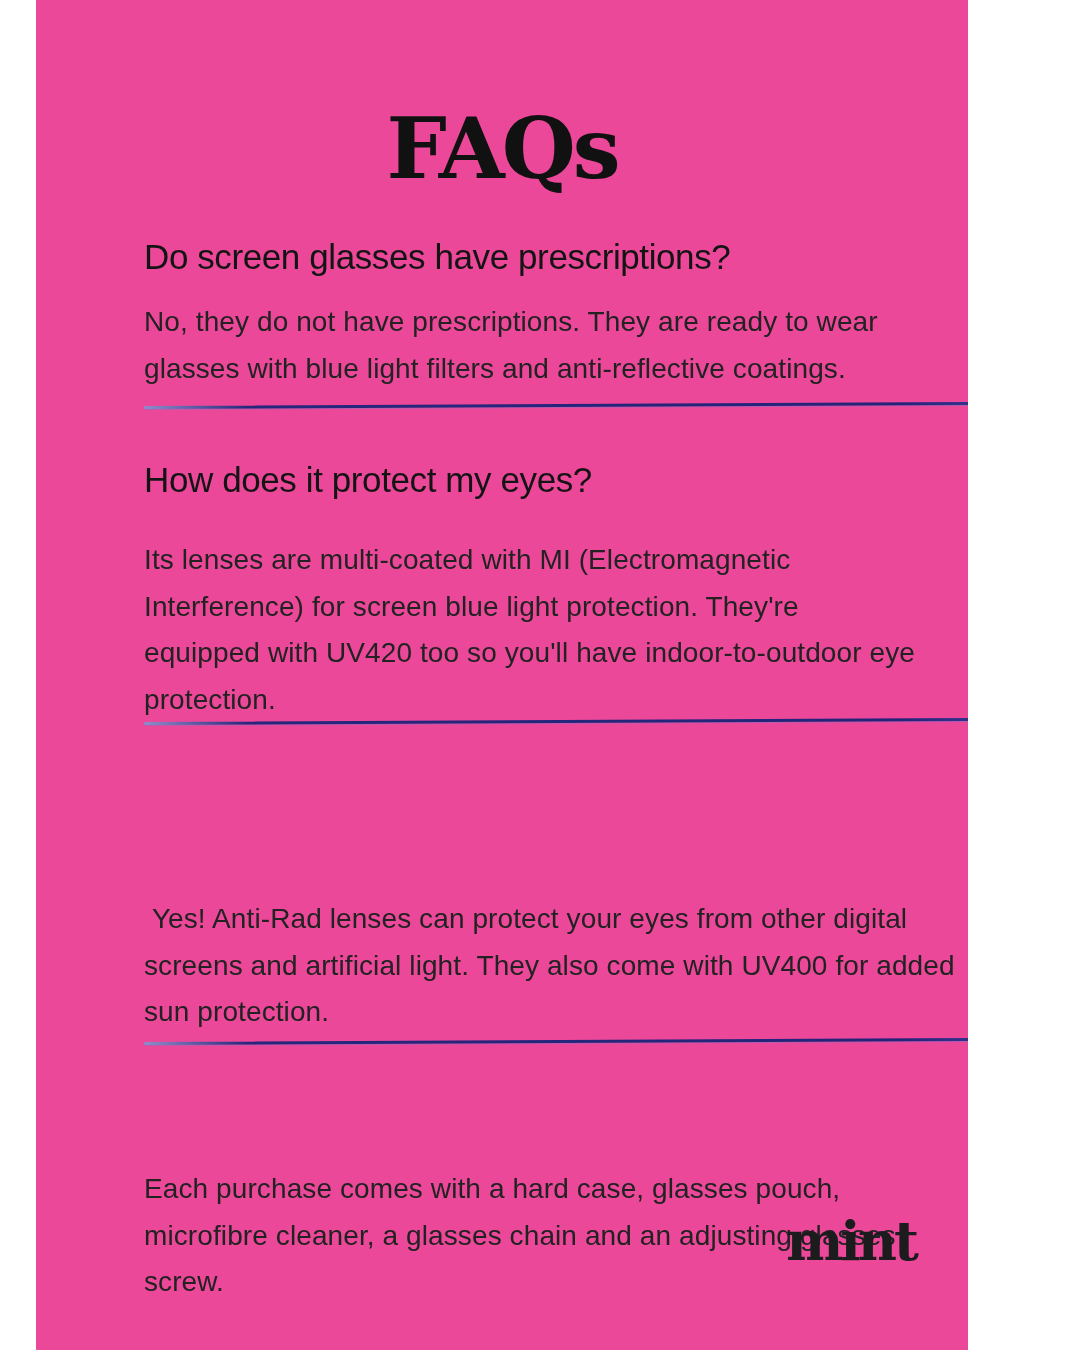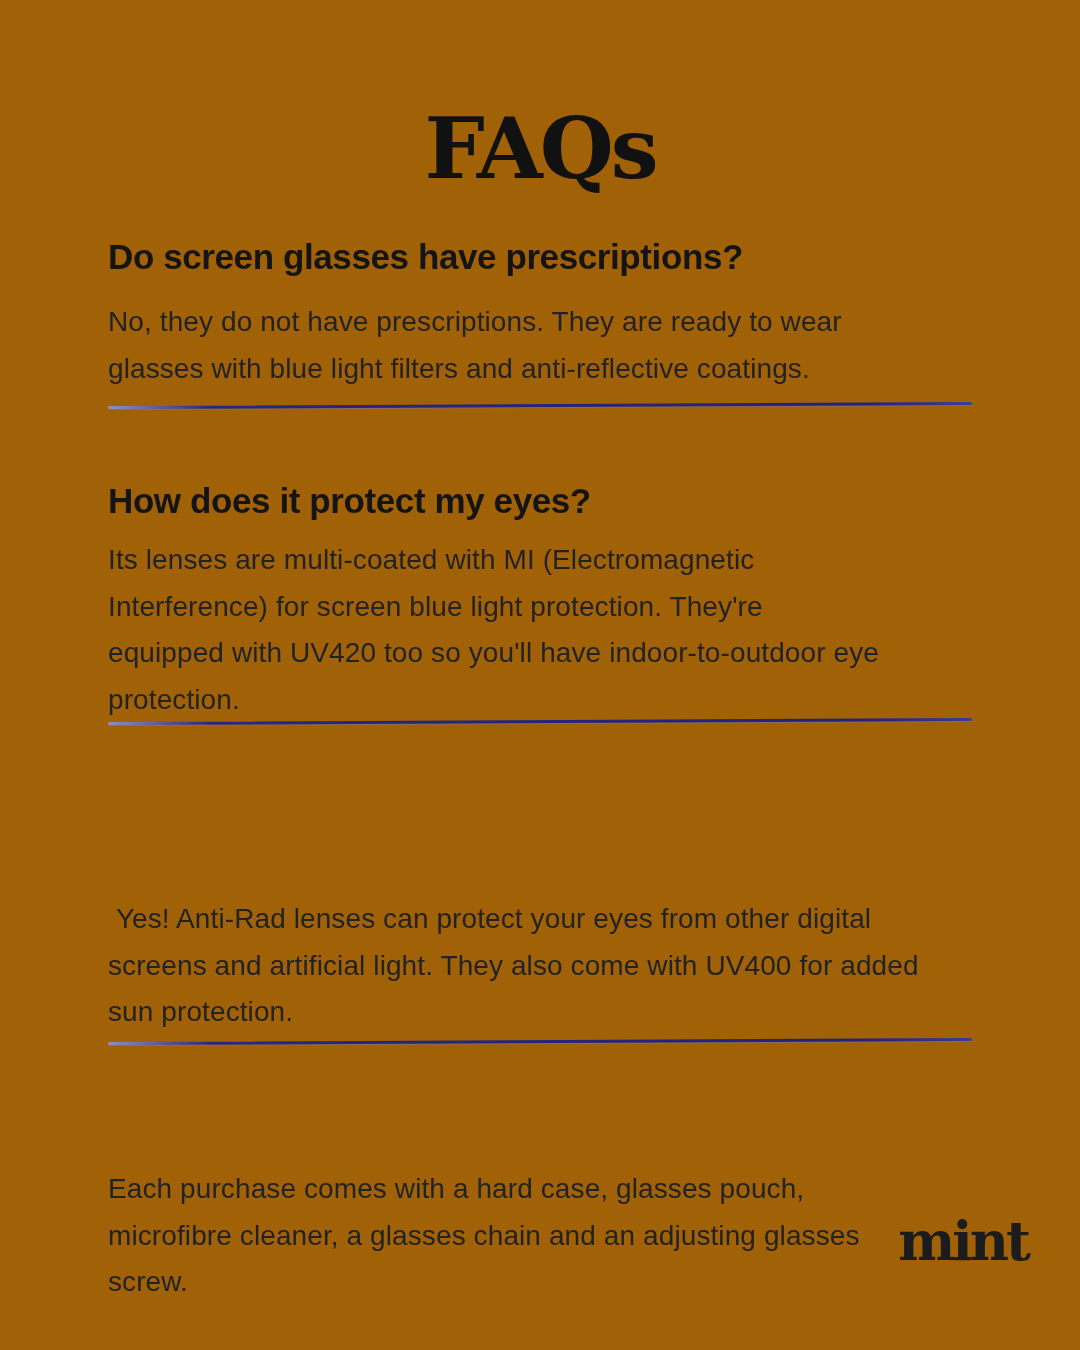--- a/index.html
+++ b/index.html
@@ -2,45 +2,46 @@
 <html><head>
 <meta charset="utf-8">
 <style>
   html, body {
     margin: 0;
     padding: 0;
     background: #ffffff;
   }
   .page {
     position: relative;
-    width: 1080px;
+    width: 932px;
     height: 1350px;
-    background: #a16207;
+    background: #ec4899;
     overflow: hidden;
     font-family: "Liberation Sans", sans-serif;
     color: #1d1d1d;
+    margin-left: 36px;
   }
   .page-title {
     position: absolute;
     top: 38px;
     left: 0;
     right: 0;
     text-align: center;
     font-family: "DejaVu Serif", serif;
     font-weight: 700;
     font-size: 85px;
     line-height: 1.25;
     letter-spacing: -3px;
     color: #111111;
   }
   .question {
     position: absolute;
     left: 108px;
     width: 930px;
-    font-weight: 700;
+    font-weight: 400;
     font-size: 35px;
     line-height: 44px;
     letter-spacing: -0.4px;
     color: #141414;
     white-space: pre-line;
   }
   .answer {
     position: absolute;
     left: 108px;
     width: 950px;
@@ -57,21 +58,21 @@
     width: 864px;
     height: 3px;
     border-radius: 2px;
     transform: rotate(-0.28deg);
     background: linear-gradient(90deg, #8e8ecb 0%, #26267d 12%, #23237a 88%, #3c3c9a 100%);
     box-shadow: 0 1px 0 rgba(120,120,200,0.45);
   }
   #q1 { top: 206px; }
   #a1 { top: 271px; }
   #d1 { top: 404px; }
-  #q2 { top: 450px; }
+  #q2 { top: 429px; }
   #a2 { top: 509px; }
   #d2 { top: 720px; }
   #q3 { top: 755px; }
   #a3 { top: 868px; }
   #d3 { top: 1040px; }
   #q4 { top: 1069px; }
   #a4 { top: 1138px; }
   .brand-logo {
     position: absolute;
     top: 1212px;

